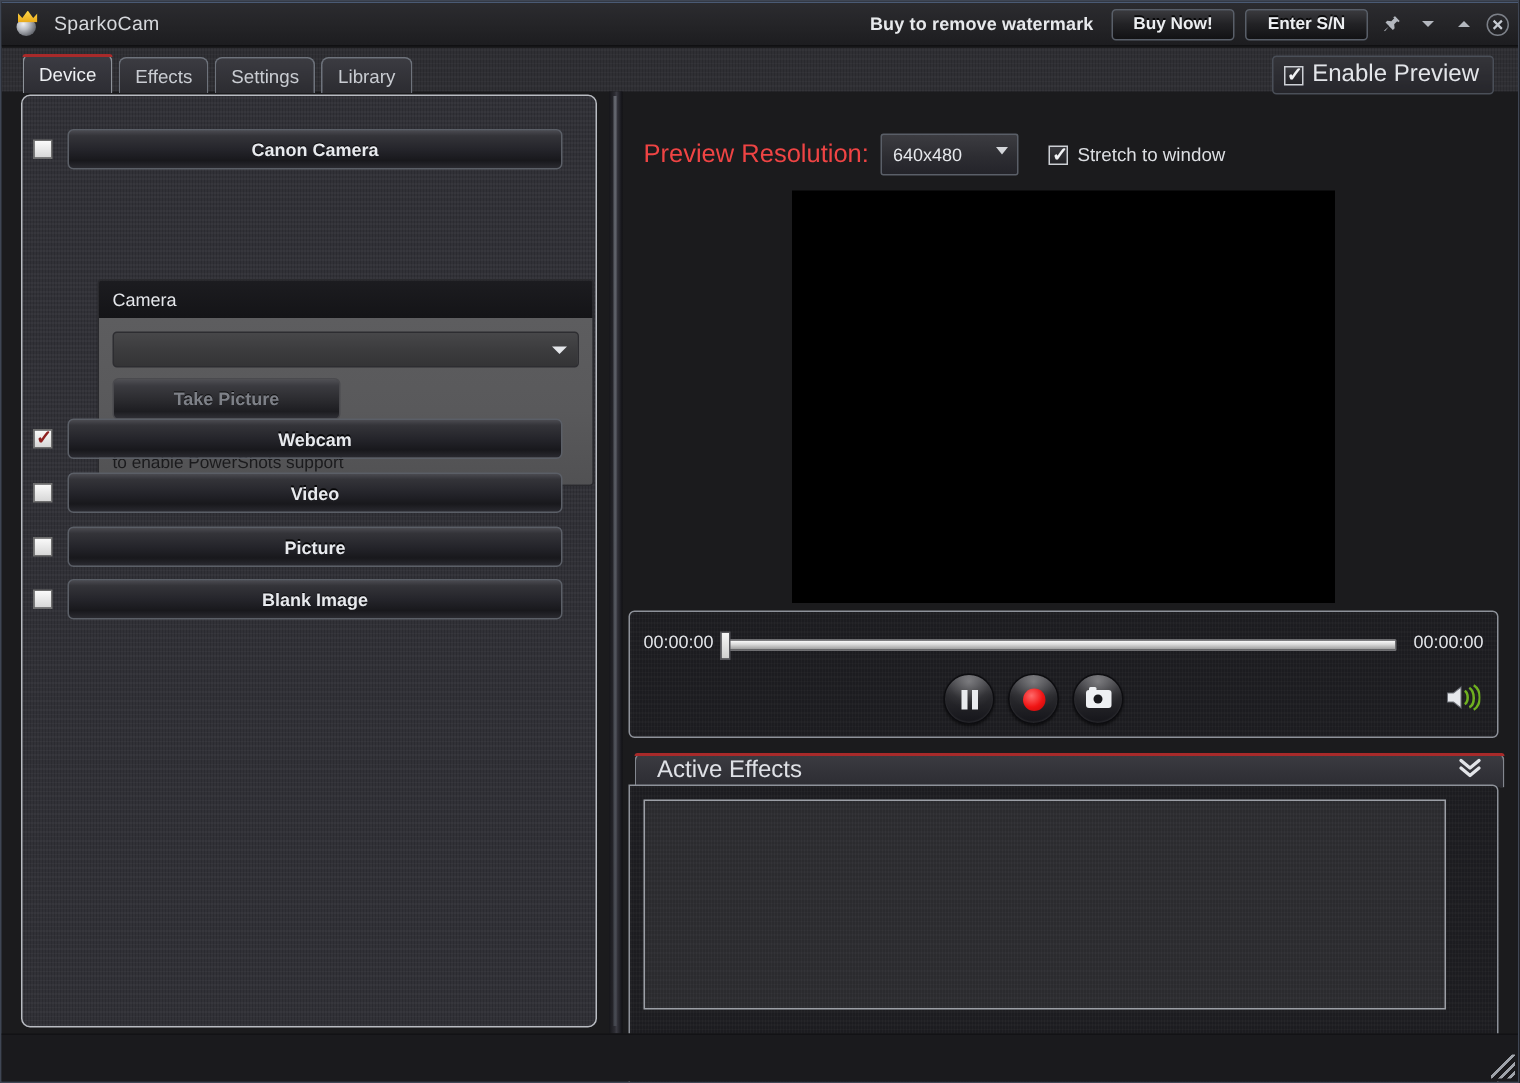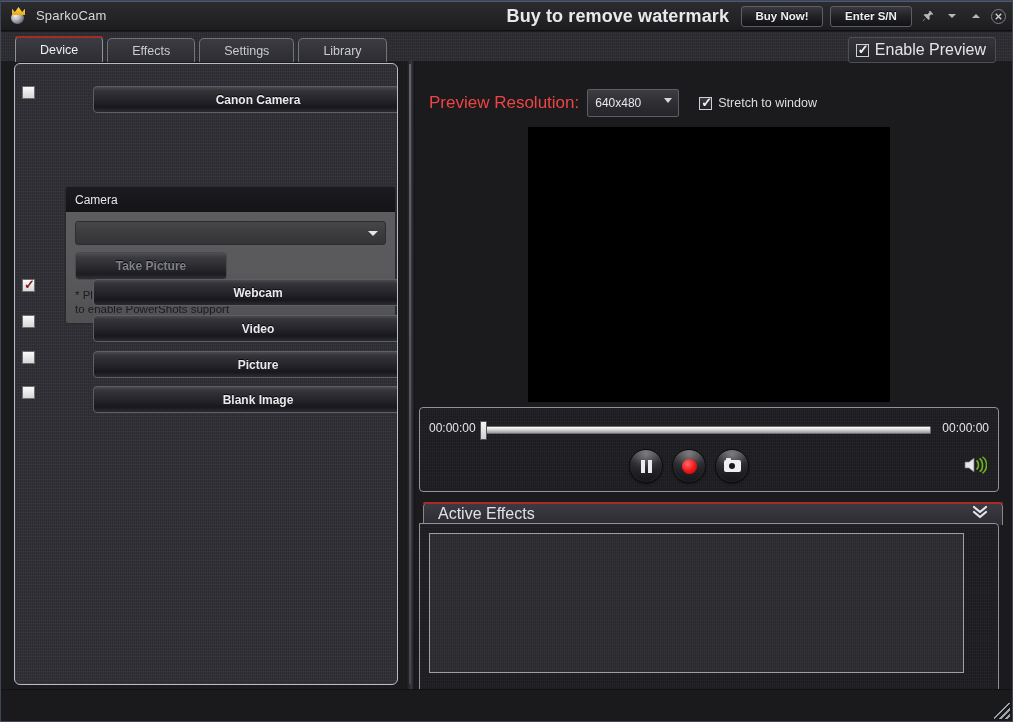--- a/index.html
+++ b/index.html
@@ -55,21 +55,21 @@
   }
   .app-title {
     font-size: 13px; color: #d6d8dc; letter-spacing: .2px;
   }
 
   #tb-right {
     position: absolute; right: 6px; top: 0; height: 30px;
     display: flex; align-items: center; gap: 7px;
   }
   .watermark-text {
-    font-size: 18px; font-weight: bold; color: #e7e9ec;
+    font-size: 12px; font-weight: bold; color: #e7e9ec;
     margin-right: 5px; letter-spacing: .1px;
   }
   .tb-btn {
     height: 21px; min-width: 82px; padding: 0 11px;
     border: 1px solid #595f69; border-radius: 3px;
     background: linear-gradient(180deg, #3a3a3e 0%, #222225 48%, #121214 100%);
     color: #eceef1; font-size: 11.5px; font-weight: bold;
     display: flex; align-items: center; justify-content: center;
     text-shadow: 0 -1px 0 rgba(0,0,0,.8);
     cursor: pointer;
@@ -88,21 +88,21 @@
   
   #tabrow {
     position: absolute; left: 0; top: 31px; width: 1011px; height: 29px;
     background: #2b2b30;
     background-image:
       repeating-linear-gradient(90deg, rgba(255,255,255,.022) 0 1px, rgba(0,0,0,.03) 1px 2px),
       repeating-linear-gradient(0deg,  rgba(255,255,255,.018) 0 1px, rgba(0,0,0,.03) 1px 3px);
   }
   #tabs { position: absolute; left: 14px; bottom: -1px; display: flex; align-items: flex-end; }
   .tab {
-    position: relative; height: 24px; padding: 0 24px;
+    position: relative; height: 24px; padding: 0 10px;
     display: flex; align-items: center; justify-content: center;
     font-size: 12.5px; color: #c9ccd2;
     border: 1px solid #6e737c; border-bottom: none;
     border-radius: 5px 5px 0 0;
     background: linear-gradient(180deg, #3b3b41 0%, #2c2c31 100%);
     margin-right: 4px; cursor: pointer;
   }
   .tab.active {
     color: #eef0f3; height: 26px;
     background: linear-gradient(180deg, #3c3c43 0%, #2d2d33 100%);
@@ -159,21 +159,21 @@
     position: absolute; left: 13px; top: 2px; width: 384px; height: 622px;
     border: 1px solid #b9bcc2; border-radius: 6px;
     background-color: #2e2e34;
     background-image:
       repeating-linear-gradient(90deg, rgba(255,255,255,.022) 0 1px, rgba(0,0,0,.035) 1px 2px),
       repeating-linear-gradient(0deg,  rgba(255,255,255,.018) 0 1px, rgba(0,0,0,.04) 1px 3px);
     overflow: hidden;
   }
 
   .src-row {
-    position: absolute; left: 7px; display: flex;  gap: 48px;
+    position: absolute; left: 7px; display: flex; align-items: center;
   }
   .src-row .cbx { margin-right: 10px; }
   .hdr-btn {
     width: 330px; height: 27px;
     display: flex; align-items: center; justify-content: center;
     border: 1px solid #5b5f67; border-radius: 4px;
     background: linear-gradient(180deg, #4a4a50 0%, #343439 14%, #24242a 52%, #18181c 80%, #2a2a30 100%);
     color: #e8eaee; font-size: 12px; font-weight: bold;
     text-shadow: 0 -1px 0 rgba(0,0,0,.85);
     cursor: pointer;

